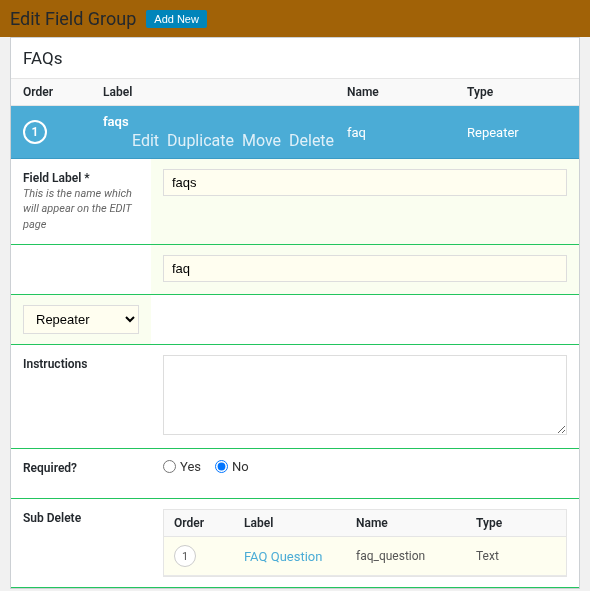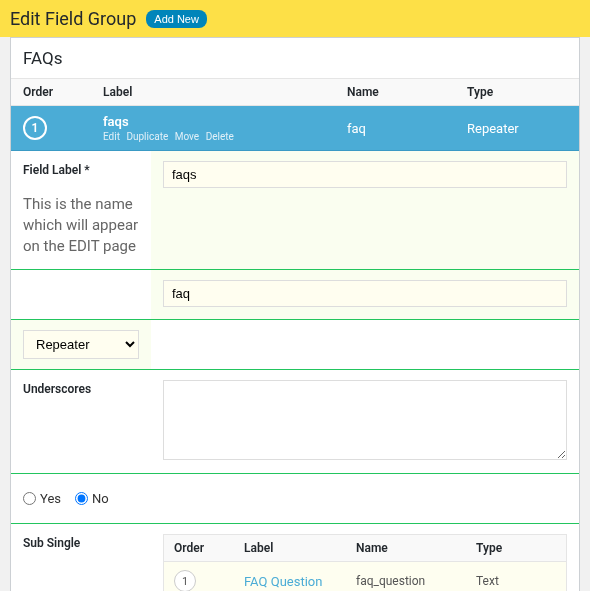--- a/index.html
+++ b/index.html
@@ -9,36 +9,36 @@
       background: #f1f1f1;
       color: #333;
       width: 590px;
     }
 
     
     .page-header {
       display: flex;
       align-items: center;
       padding: 8px 10px;
-      background: #fde047;
+      background: #a16207;
       gap: 10px;
     }
     .page-header-title {
       font-size: 18px;
       font-weight: 400;
       color: #23282d;
     }
     .add-new-btn {
       background: #0085ba;
       color: #fff;
       border: none;
       padding: 3px 8px;
       font-size: 11px;
       cursor: pointer;
-      border-radius: 8px;
+      border-radius: 2px;
     }
 
     
     .main-card {
       background: #fff;
       border: 1px solid #ccd0d4;
       margin: 0 10px 10px 10px;
     }
 
     .group-title {
@@ -85,23 +85,24 @@
     .active-field-row .field-label-col {
       color: #fff;
     }
     .active-field-row .field-name-col {
       color: #fff;
     }
     .active-field-row .field-type-col {
       color: #fff;
     }
     .row-actions {
-      font-size: 10px;
+      font-size: 16px;
       color: #e0f0f8;
       margin-top: 2px;
+      margin-left: 29px;
     }
     .row-actions span {
       cursor: pointer;
       margin-right: 4px;
     }
 
     
     .edit-form {
       padding: 0;
     }
@@ -114,24 +115,25 @@
     .form-label-col {
       padding: 12px 12px;
       background: #fff;
     }
     .form-label-col .field-label {
       font-weight: 600;
       font-size: 12px;
       color: #23282d;
     }
     .form-label-col .field-desc {
-      font-size: 15px;
+      font-size: 11px;
       color: #666;
-      margin-top: 17px;
+      margin-top: 1px;
       line-height: 1.4;
+      font-style: italic;
     }
     .form-input-col {
       padding: 10px 12px;
       background: #fafef0;
     }
     .form-input-col input[type="text"] {
       width: 100%;
       padding: 5px 8px;
       border: 1px solid #ddd;
       font-size: 13px;
@@ -306,45 +308,48 @@
           <option>Image</option>
           <option selected="">Repeater</option>
           <option>Flexible Content</option>
           <option>Group</option>
         </select>
       </div>
     </div>
 
     <div class="form-row instructions-row">
       <div class="form-label-col">
-        <div class="field-label">Underscores</div>
+        <div class="field-label">Instructions</div>
       </div>
       <div class="form-input-col instructions-row">
         <textarea style=""></textarea>
       </div>
     </div>
 
     <div class="form-row required-row">
-      <div class="form-input-col" style="background:#fff;display:flex;align-items:center;">
+      <div class="form-label-col">
+        <div class="field-label">Required?</div>
+      </div>
+      <div class="form-input-col" style="background:#fff;display:flex;align-items:flex-start;">
         <div class="radio-group">
           <label class="radio-option">
             <input type="radio" name="required" value="Yes" style="">
             <span>Yes</span>
           </label>
           <label class="radio-option">
             <input type="radio" name="required" value="No" checked="" style="">
             <span>No</span>
           </label>
         </div>
       </div>
     </div>
 
     <div class="form-row subfields-row" style="min-height:unset;">
       <div class="form-label-col">
-        <div class="field-label">Sub Single</div>
+        <div class="field-label">Sub Delete</div>
       </div>
       <div class="form-input-col" style="background:#fff;">
 
         <div class="sub-fields-table">
 
           <div class="sub-fields-header">
             <span>Order</span>
             <span>Label</span>
             <span>Name</span>
             <span>Type</span>

